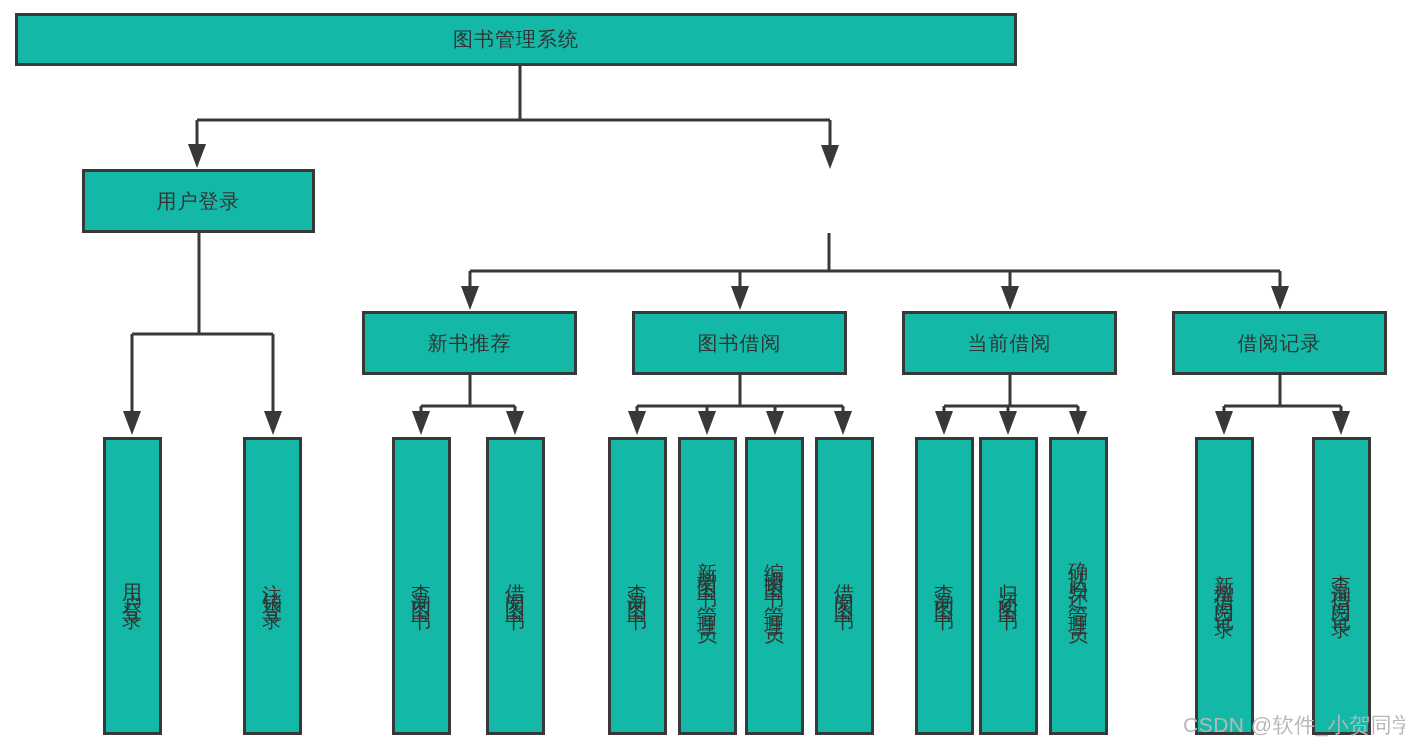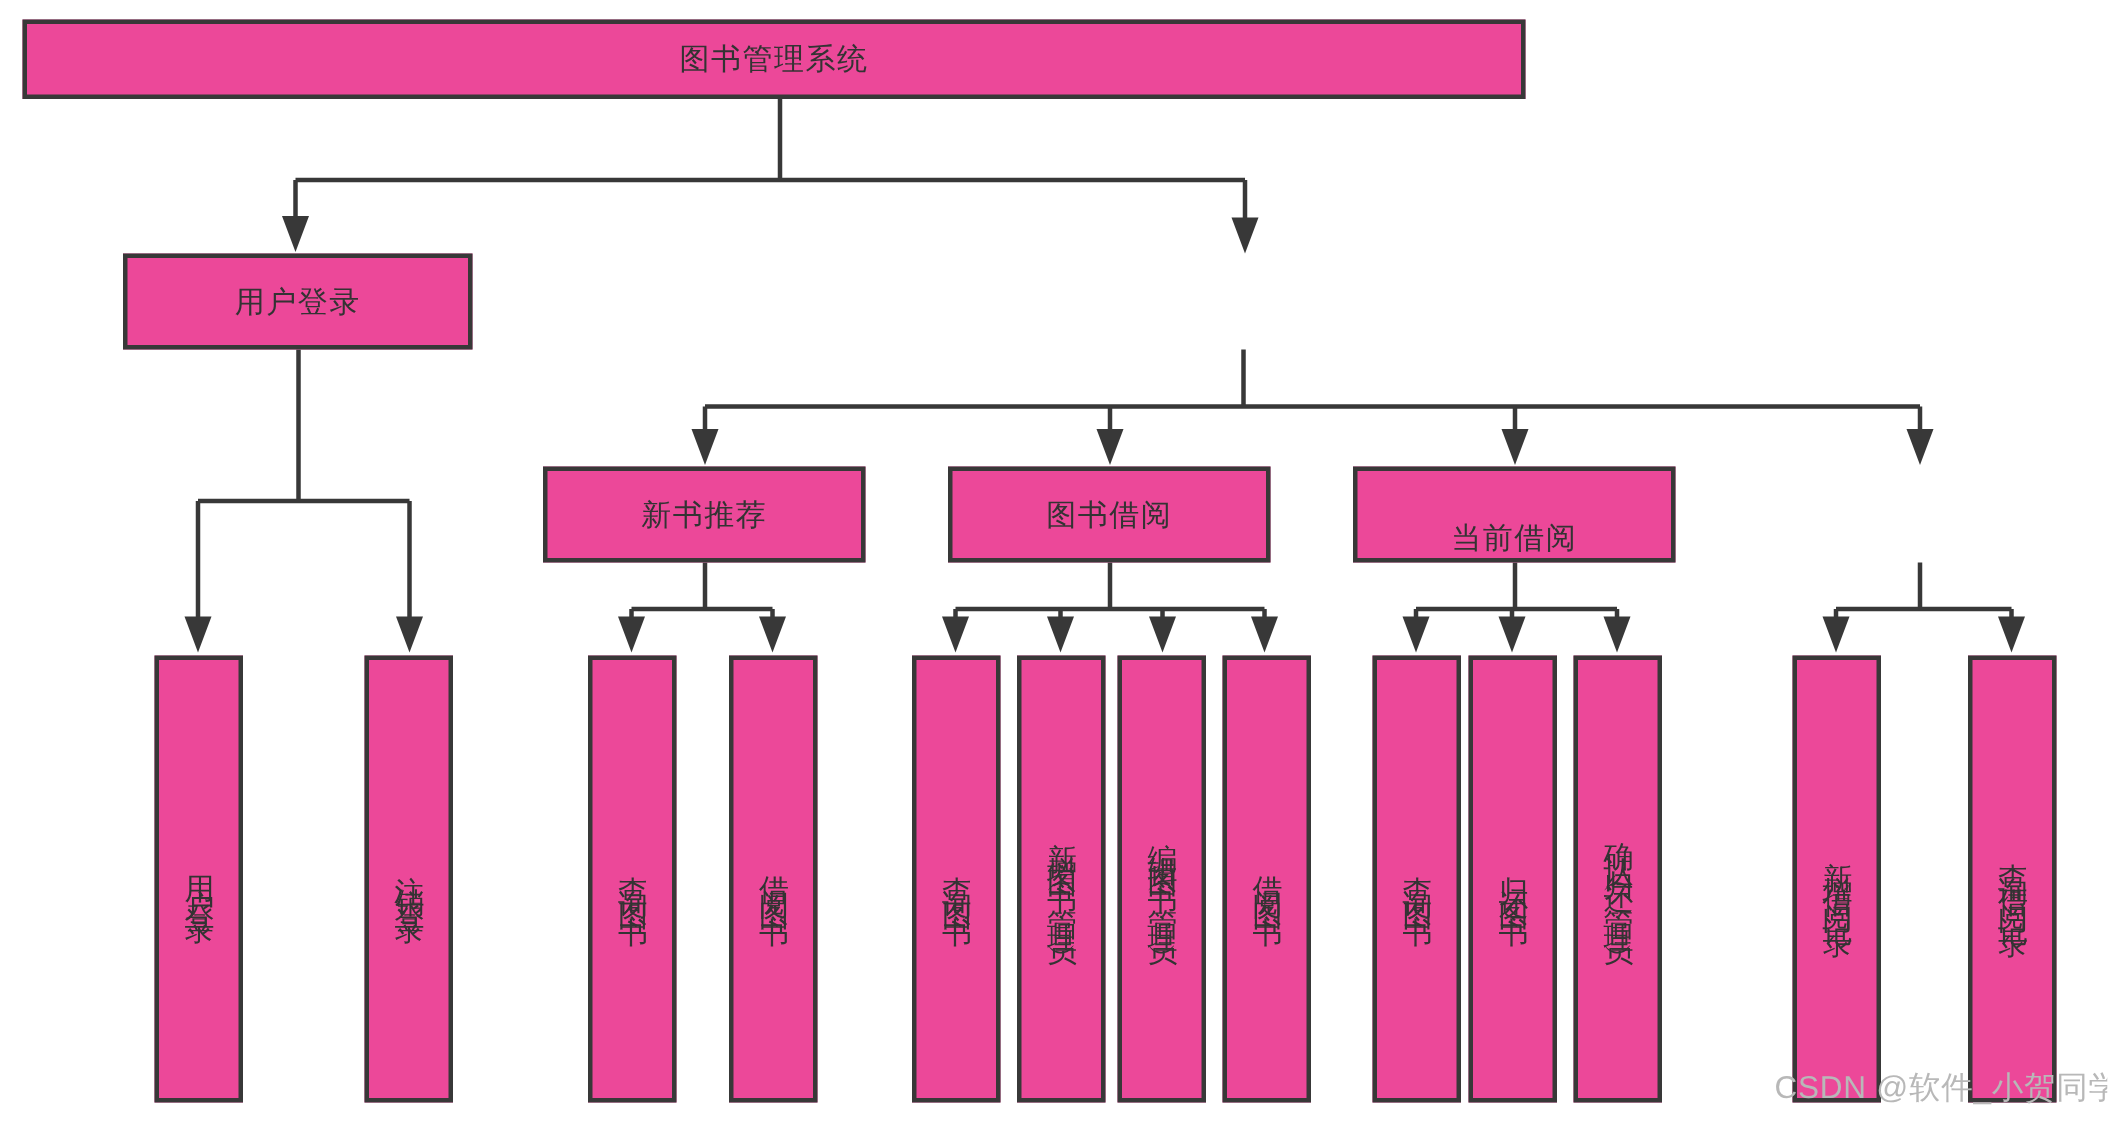--- a/index.html
+++ b/index.html
@@ -8,21 +8,21 @@
     width:1405px;height:747px;
     background:#fff;
     font-family:"Liberation Sans","DejaVu Sans",sans-serif;
     overflow:hidden;
   }
   #wires{position:absolute;left:0;top:0;z-index:1;}
   .box{
     position:absolute;
     box-sizing:border-box;
     border:3px solid #383838;
-    background:#ec4899;
+    background:#14b8a6;
     color:#333333;
     display:flex;align-items:center;justify-content:center;
     z-index:2;
     font-weight:500;
   }
   .hbox{font-size:20px;letter-spacing:1px;}
   .root{left:15px;top:13px;width:1002px;height:53px;}
   .lvl2a{left:82px;top:169px;width:233px;height:64px;}
   .lvl2b{left:712px;top:170px;width:235px;height:63px;}
   .lvl3{top:311px;width:215px;height:64px;}
@@ -105,22 +105,25 @@
   <div class="box hbox lvl2a">
     <span>用户登录</span>
   </div>
 
   <div class="box hbox lvl3" style="left:632px;">
     <span>图书借阅</span>
   </div>
   <div class="box hbox lvl3" style="left:362px;">
     <span>新书推荐</span>
   </div>
-  <div class="box hbox lvl3" style="left:902px;align-items:flex-end;">
+  <div class="box hbox lvl3" style="left:902px;">
     <span>当前借阅</span>
+  </div>
+  <div class="box hbox lvl3" style="left:1172px;">
+    <span>借阅记录</span>
   </div>
 
   <div class="box leaf" style="left:103px;">
     <span>用户登录</span>
   </div>
   <div class="box leaf" style="left:243px;">
     <span>注销登录</span>
   </div>
 
   <div class="box leaf" style="left:392px;">

